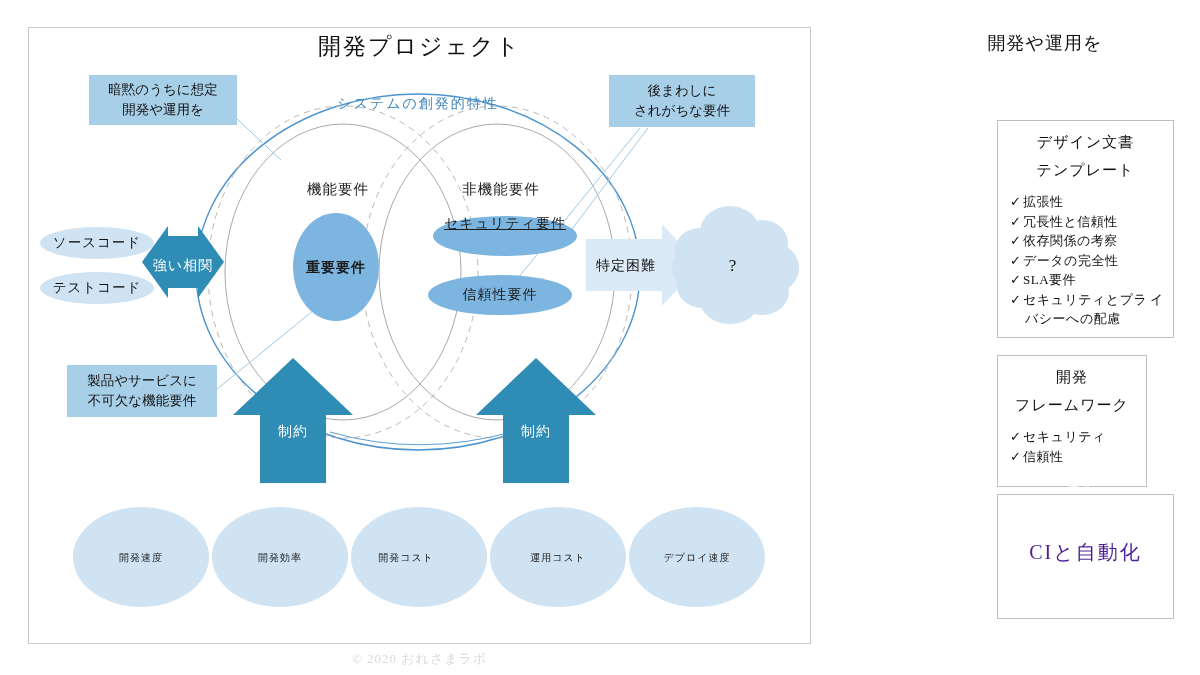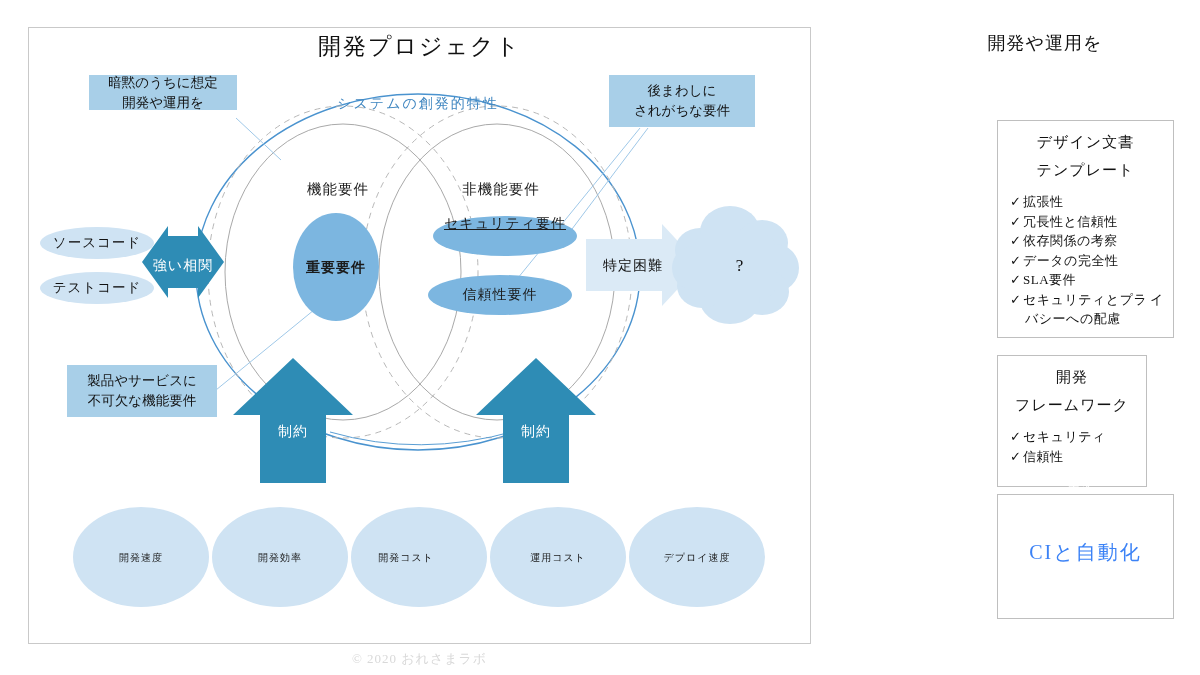--- a/index.html
+++ b/index.html
@@ -37,21 +37,21 @@
     display:flex;align-items:center;justify-content:center;
     box-sizing:border-box;padding:4px 6px;
   }
 
   .circle-name{font-size:14.5px;color:#1a1a1a;letter-spacing:1px;}
   .emergent{font-size:14px;color:#3f86c0;letter-spacing:2px;}
 
   .pill-label{font-size:13.5px;color:#111;letter-spacing:1px;}
   .pill-label-dark{font-size:14px;color:#1a1a1a;letter-spacing:1px;}
   .white-label{color:#fff;font-size:14px;line-height:20px;text-align:center;letter-spacing:1px;}
-  .dark-label{color:#111;font-size:14px;line-height:20px;text-align:center;letter-spacing:1px;margin-left:7px;}
+  .dark-label{color:#111;font-size:14px;line-height:20px;text-align:center;letter-spacing:1px;}
 
   .metric-label{font-size:10px;color:#1a1a1a;letter-spacing:1px;}
 
   .copyright{
     position:absolute;left:28px;top:650px;width:783px;text-align:center;
     font-size:13px;color:#d9d9d9;letter-spacing:1px;
   }
 
   
   .right-heading{
@@ -65,21 +65,21 @@
     text-align:center;font-size:15px;line-height:28px;color:#111;letter-spacing:1px;
     padding-top:7px;
   }
   .rlist{margin:8px 0 0 0;padding:0 0 0 12px;list-style:none;}
   .rlist li{
     font-size:13px;line-height:19.5px;color:#111;letter-spacing:0.5px;
     padding-left:15px;text-indent:-15px;
   }
   .rlist li .ck{display:inline-block;width:13px;text-indent:0;}
   .rbox-big-text{
-    text-align:center;font-size:20px;color:#3b82f6;letter-spacing:2px;
+    text-align:center;font-size:20px;color:#4c1d95;letter-spacing:2px;
   }
 </style>
 </head>
 <body>
 
 <div class="stage">
 
   <div class="main-panel"></div>
   <div class="panel-title">開発プロジェクト</div>
 
@@ -147,21 +147,21 @@
 
       <path d="M 1057 474 L 1107 474 L 1107 499 L 1126 499 L 1082 532 L 1038 499 L 1057 499 Z" fill="#2e8cb5"></path>
     </g>
   </svg>
 
   <div class="lbl center emergent" style="left:418px;top:104px;">システムの創発的特性</div>
 
   <div class="lbl center circle-name" style="left:338px;top:189px;">機能要件</div>
   <div class="lbl center circle-name" style="left:501px;top:189px;">非機能要件</div>
 
-  <div class="callout" style="left:89px;top:75px;width:148px;height:35px;align-items:center;">
+  <div class="callout" style="left:89px;top:75px;width:148px;height:50px;align-items:center;">
     <div>
       <div>暗黙のうちに想定</div>
       <div>開発や運用を</div>
     </div>
   </div>
 
   <div class="callout" style="left:609px;top:75px;width:146px;height:52px;">
     <div>
       <div>後まわしに</div>
       <div>されがちな要件</div>

